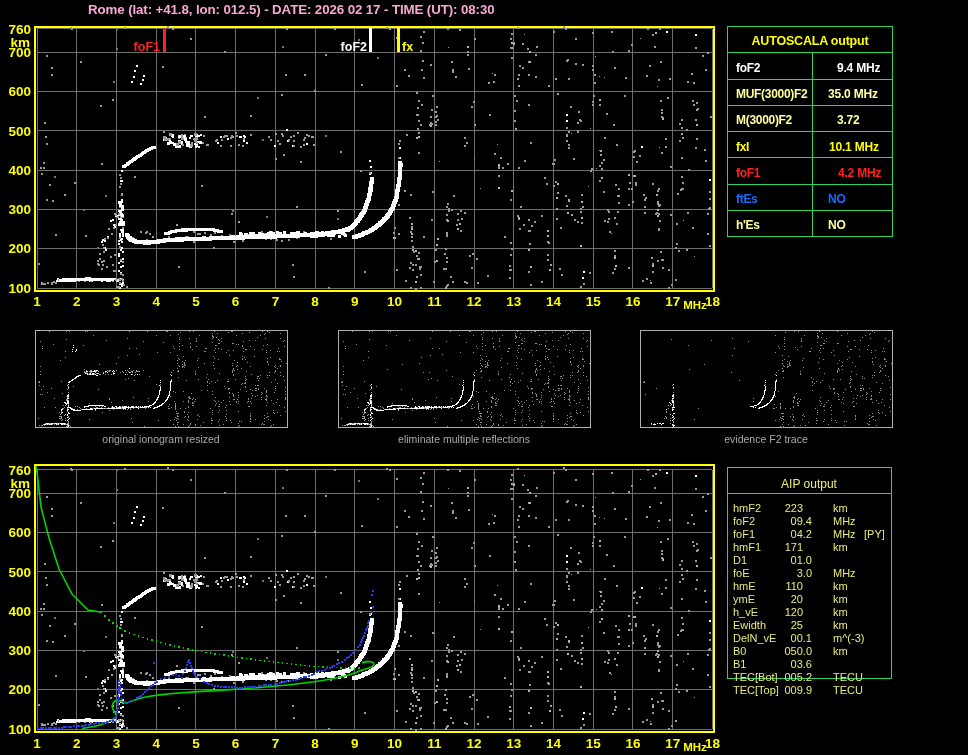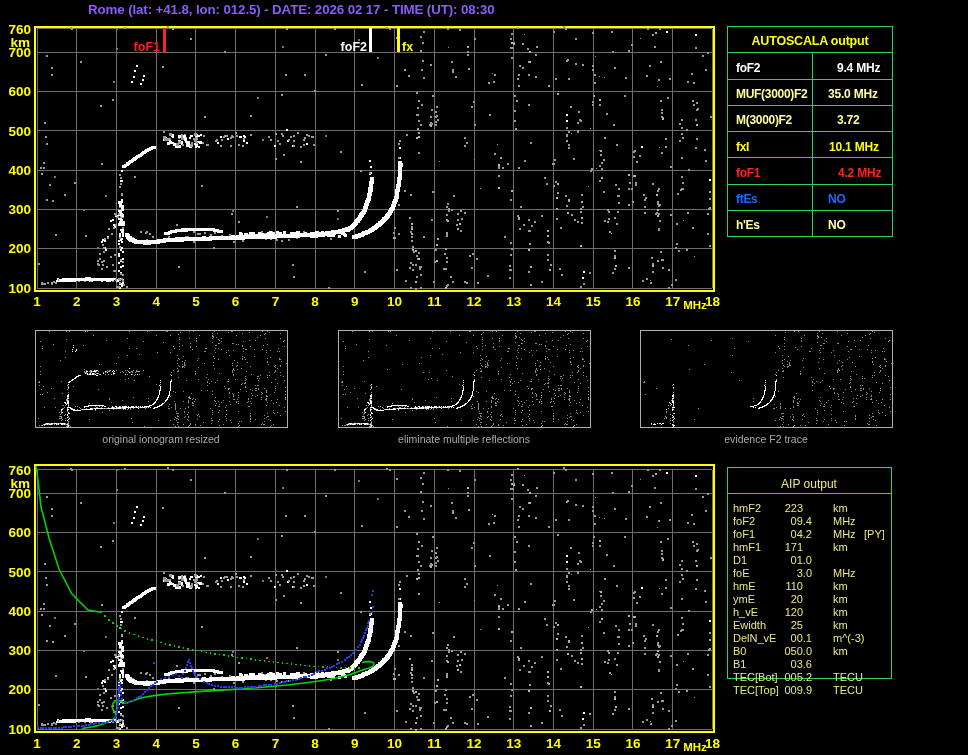--- a/index.html
+++ b/index.html
@@ -1,14 +1,14 @@
 <!DOCTYPE html>
 <html><head><meta charset="utf-8"><style>
 html,body{margin:0;padding:0;background:#000;width:968px;height:755px;overflow:hidden}
-.title{position:absolute;left:88px;top:2px;color:#8b5cf6;font:bold 13.3px "Liberation Sans",sans-serif;letter-spacing:-0.1px;white-space:pre}
+.title{position:absolute;left:88px;top:2px;color:#f9a8d4;font:bold 13.3px "Liberation Sans",sans-serif;letter-spacing:-0.1px;white-space:pre}
 </style></head><body>
 <div class="title">Rome (lat: +41.8, lon: 012.5) - DATE: 2026 02 17 - TIME (UT): 08:30</div>
 <svg width="968" height="755" viewBox="0 0 968 755" font-family="Liberation Sans, sans-serif" style="position:absolute;left:0;top:0">
 <g shape-rendering="crispEdges">
 <path stroke="#6e6e6e" stroke-width="1" fill="none" d="M37.0 28.8V288M76.7 28.8V288M116.5 28.8V288M156.2 28.8V288M195.9 28.8V288M235.6 28.8V288M275.4 28.8V288M315.1 28.8V288M354.8 28.8V288M394.6 28.8V288M434.3 28.8V288M474.0 28.8V288M513.8 28.8V288M553.5 28.8V288M593.2 28.8V288M632.9 28.8V288M672.7 28.8V288M712.4 28.8V288M37.0 288.0H712.4M37.0 248.7H712.4M37.0 209.5H712.4M37.0 170.2H712.4M37.0 130.9H712.4M37.0 91.6H712.4M37.0 52.4H712.4M37.0 28.8H712.4"></path>
 <path stroke="#6e6e6e" stroke-width="1" fill="none" d="M37.0 469.8V729M76.7 469.8V729M116.5 469.8V729M156.2 469.8V729M195.9 469.8V729M235.6 469.8V729M275.4 469.8V729M315.1 469.8V729M354.8 469.8V729M394.6 469.8V729M434.3 469.8V729M474.0 469.8V729M513.8 469.8V729M553.5 469.8V729M593.2 469.8V729M632.9 469.8V729M672.7 469.8V729M712.4 469.8V729M37.0 729.0H712.4M37.0 689.7H712.4M37.0 650.5H712.4M37.0 611.2H712.4M37.0 571.9H712.4M37.0 532.6H712.4M37.0 493.4H712.4M37.0 469.8H712.4"></path>
 <rect x="35" y="26.5" width="679" height="264" fill="none" stroke="#ffff00" stroke-width="2"></rect>
 <rect x="35" y="464.5" width="679" height="267" fill="none" stroke="#ffff00" stroke-width="2"></rect>
 </g>
 <g shape-rendering="crispEdges">

